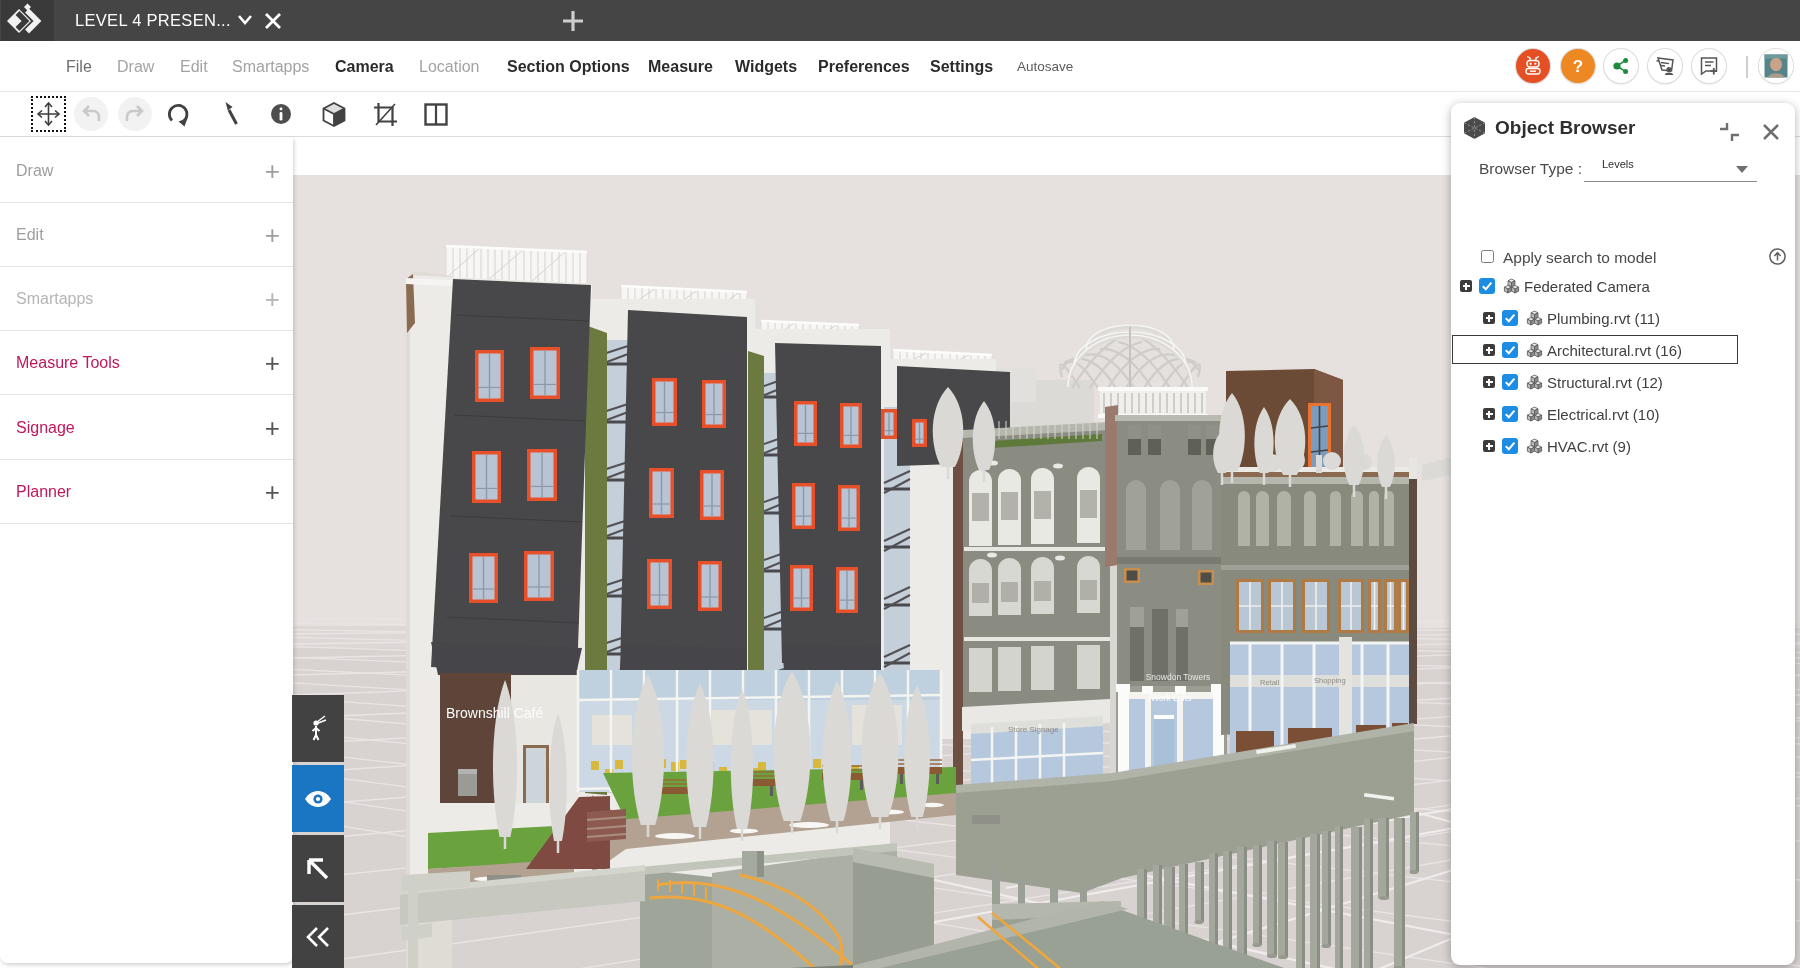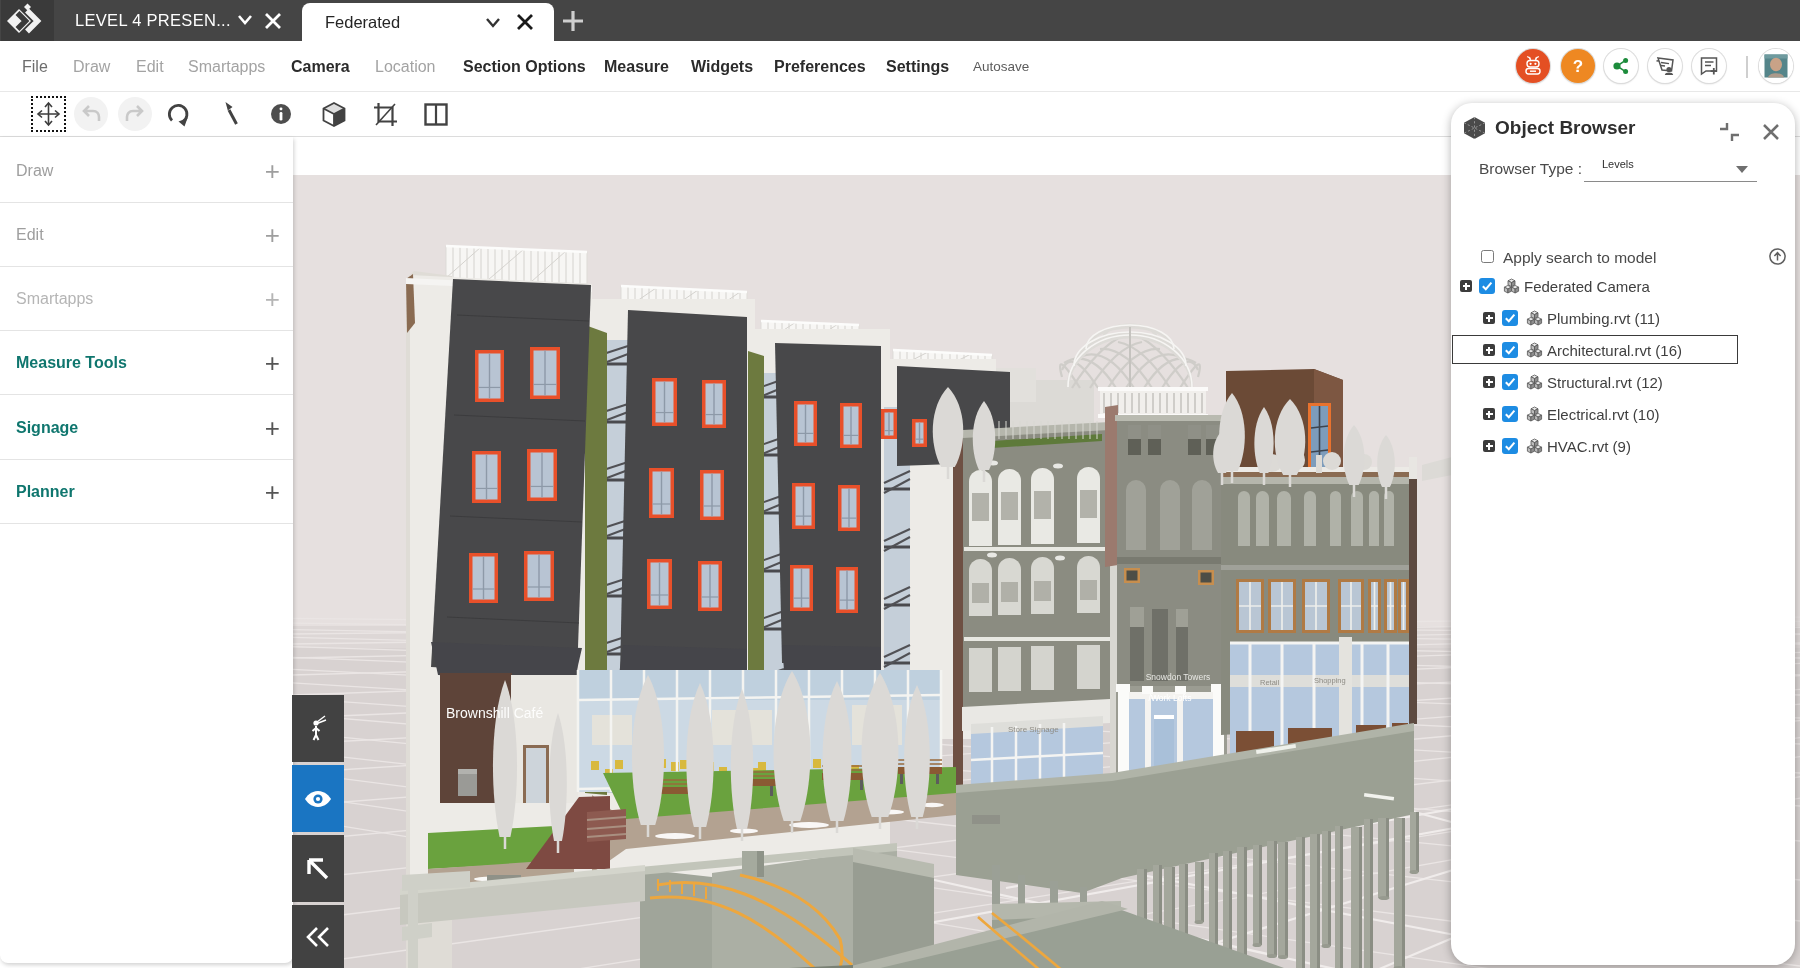--- a/index.html
+++ b/index.html
@@ -8,50 +8,50 @@
 
   
   #topbar { position:absolute; left:0; top:0; width:1800px; height:41px; background:#454545; }
   #logo { position:absolute; left:1px; top:0; width:53px; height:41px; background:#3a3a3a; }
   .tabtxt { position:absolute; top:0; height:41px; line-height:41px; color:#fff; font-size:16.5px; letter-spacing:.3px; }
   #tab2 { position:absolute; left:302px; top:3px; width:252px; height:38px; background:#fff; border-radius:8px 8px 0 0; }
   #plus { position:absolute; left:561px; top:9px; width:24px; height:24px; color:#c9c9c9; font-size:30px; line-height:24px; font-weight:300; }
 
   
   #menubar { position:absolute; left:0; top:41px; width:1800px; height:51px; background:#fff; border-bottom:1px solid #e8e8e8; }
-  .mi { position:absolute; top:0; height:51px; line-height:51px; font-size:16px; white-space:nowrap; }
+  .mi { position:absolute; top:0; height:51px; line-height:51px; font-size:16px; white-space:nowrap;margin-left:44px; }
   .mi.g { color:#a3a3a3; }
   .mi.d { color:#2b2b2b; font-weight:bold; }
   .mi.f { color:#6d6d6d; }
   .circ { position:absolute; top:50%; margin-top:-17px; width:34px; height:34px; border-radius:50%; background:#fff; box-shadow:0 0 0 1px #dcdcdc, 0 1px 2px rgba(0,0,0,.18); }
   .circ svg { position:absolute; left:50%; top:50%; transform:translate(-50%,-50%); }
 
   
   #toolbar { position:absolute; left:0; top:92px; width:1800px; height:45px; background:#fff; border-bottom:1px solid #dcdcdc; }
 
   
   #viewport { position:absolute; left:292px; top:137px; width:1508px; height:831px; background:#e5dfde;margin-top:38px; }
 
   
   #sidebar { position:absolute; left:0; top:137px; width:293px; height:826px; background:#fff; border-radius:0 0 8px 8px; box-shadow:1px 2px 4px rgba(0,0,0,.18); }
   .srow { position:absolute; left:0; width:293px; height:63px; border-bottom:1px solid #e4e4e4; }
   .srow .lbl { position:absolute; left:16px; top:50%; transform:translateY(-50%); font-size:16px; }
   .srow .pl  { position:absolute; right:13px; top:50%; transform:translateY(-50%); font-size:26px; font-weight:300; }
   .srow.dis .lbl { color:#9e9e9e; } .srow.dis .pl { color:#9e9e9e; }
   .srow.dis2 .lbl { color:#b5b5b5; } .srow.dis2 .pl { color:#b5b5b5; }
-  .srow.en .lbl { color:#0f766e;font-weight:bold; } .srow.en .pl { color:#555; }
+  .srow.en .lbl { color:#be185d; } .srow.en .pl { color:#555; }
 
   
   #fnav { position:absolute; left:292px; top:695px; width:52px; }
   .fbtn { position:relative; width:52px; height:67px; background:#424242; margin-bottom:3px; }
   .fbtn.blue { background:#1a75c2; }
   .fbtn svg { position:absolute; left:50%; top:50%; transform:translate(-50%,-50%); }
 
   
-  #objpanel { position:absolute; left:1451px; top:103px; width:344px; height:862px; background:#fff; border-radius:21px; box-shadow:0 2px 10px rgba(0,0,0,.3); }
+  #objpanel { position:absolute; left:1451px; top:103px; width:344px; height:862px; background:#fff; border-radius:9px; box-shadow:0 2px 10px rgba(0,0,0,.3); }
   .treerow { position:absolute; left:0; width:100%; height:32px; }
   .psq { position:absolute; top:50%; margin-top:-6px; width:12px; height:12px; background:#3c3c3c; border-radius:2px; }
   .psq:before { content:""; position:absolute; left:2.5px; top:5px; width:7px; height:2px; background:#fff; }
   .psq:after  { content:""; position:absolute; left:5px; top:2.5px; width:2px; height:7px; background:#fff; }
   .cbx { position:absolute; top:50%; margin-top:-8px; width:16px; height:16px; background:#1d8ce3; border-radius:3px; }
   .cbx svg { position:absolute; left:1px; top:1px; }
   .trlbl { position:absolute; top:50%; transform:translateY(-50%); font-size:15px; color:#3f3f3f; white-space:nowrap; }
   .cubes { position:absolute; top:50%; margin-top:-8px; }
 </style>
 </head>
@@ -875,29 +875,20 @@
         <polygon points="23,7 26.5,3.5 30,7 26.5,10.5" fill="#f2f2f2"></polygon>
       </svg>
     </div>
     <div class="tabtxt" style="left:75px;">LEVEL 4 PRESEN...</div>
     <svg style="position:absolute;left:237px;top:14px;" width="16" height="12" viewBox="0 0 16 12">
         <path d="M2 2 L8 9 L14 2" stroke="#fff" stroke-width="2.6" fill="none"></path>
       </svg>
     <svg style="position:absolute;left:264px;top:12px;" width="18" height="18" viewBox="0 0 18 18">
         <path d="M2 2 L16 16 M16 2 L2 16" stroke="#fff" stroke-width="2.8"></path>
       </svg>
-    <div id="tab2">
-      <div style="position:absolute;left:23px;top:0;height:38px;line-height:38px;color:#252525;font-size:16.5px;">Federated</div>
-      <svg style="position:absolute;left:183px;top:14px;" width="16" height="12" viewBox="0 0 16 12">
-          <path d="M2 2 L8 9 L14 2" stroke="#333" stroke-width="2.4" fill="none"></path>
-        </svg>
-      <svg style="position:absolute;left:214px;top:10px;" width="18" height="18" viewBox="0 0 18 18">
-          <path d="M2 2 L16 16 M16 2 L2 16" stroke="#1a1a1a" stroke-width="2.8"></path>
-        </svg>
-    </div>
     <svg id="plus" width="24" height="24" viewBox="0 0 24 24" style="position:absolute;left:561px;top:9px;">
         <path d="M12 2 L12 22 M2 12 L22 12" stroke="#cecece" stroke-width="3.2"></path>
       </svg>
   </div>
 
   <div id="menubar">
     <div class="mi f" style="left:22px;">File</div>
     <div class="mi g" style="left:73px;">Draw</div>
     <div class="mi g" style="left:136px;">Edit</div>
     <div class="mi g" style="left:188px;">Smartapps</div>

